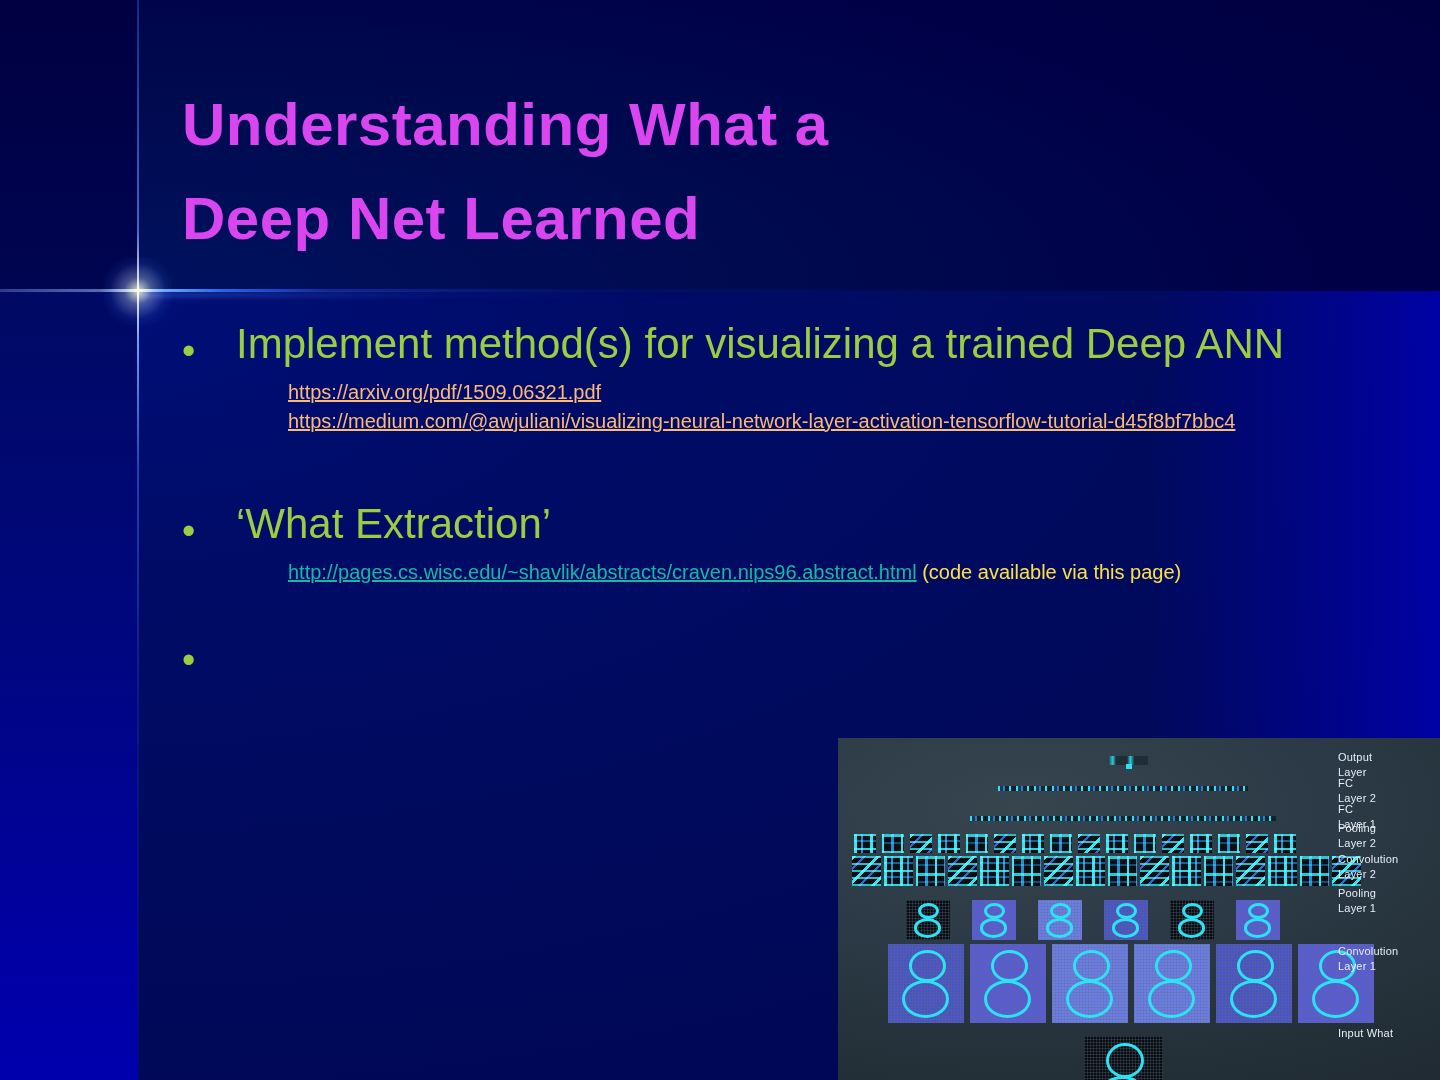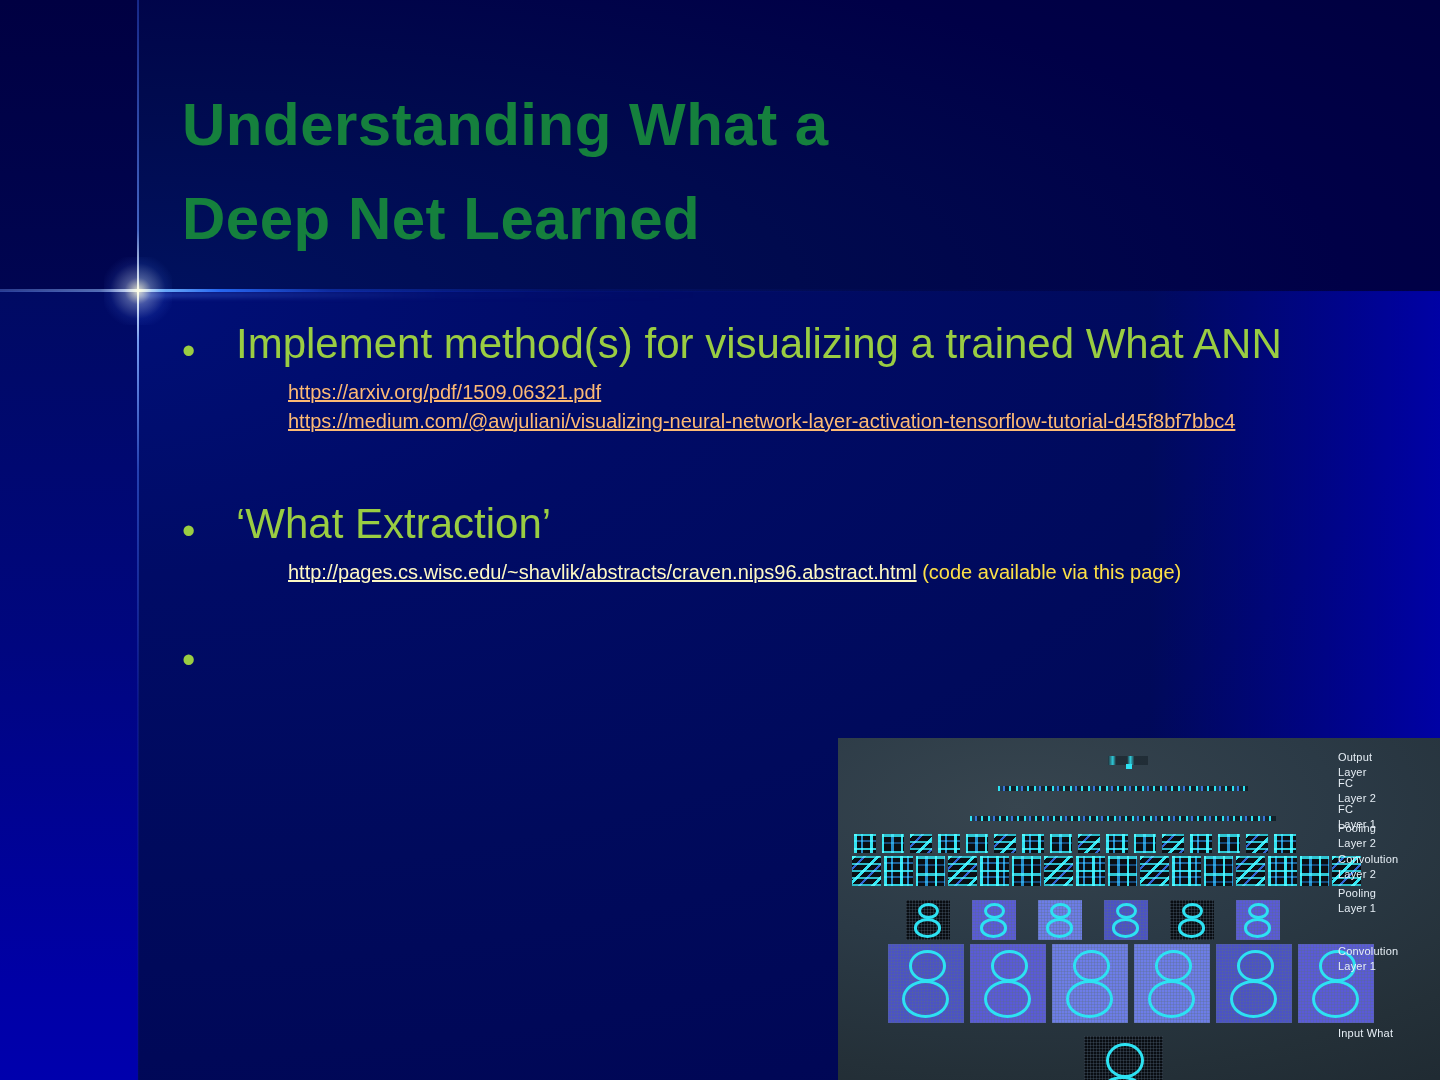--- a/index.html
+++ b/index.html
@@ -91,21 +91,21 @@
     left: 104px; top: 257px; width: 68px; height: 68px;
     background: radial-gradient(circle at 50% 50%, rgba(255,255,225,0.85) 0%, rgba(200,220,255,0.35) 28%, rgba(80,130,255,0.10) 58%, rgba(0,0,120,0) 78%);
     pointer-events: none;
   }
 
   
   .title {
     position: absolute;
     left: 182px; top: 78px;
     width: 1000px;
-    color: #15803d;
+    color: #d946ef;
     font-size: 60px;
     font-weight: bold;
     line-height: 1.56;
     letter-spacing: 0.5px;
     white-space: pre-line;
   }
 
   
   .body-area {
     position: absolute;
@@ -138,21 +138,21 @@
     margin: 8px 0 0 106px;
     color: #ffffff;
     font-size: 20px;
     line-height: 1.45;
   }
   .links .lnk {
     color: #fdba74;
     text-decoration: underline;
   }
   .links .lnk.green {
-    color: #fef9c3;
+    color: #14b8a6;
     margin-top: 32px;
   }
   .links .note {
     color: #fde047;
     text-decoration: none;
   }
 
   .gap-lg { height: 62px; }
   .gap-md { height: 40px; }
 
@@ -279,21 +279,21 @@
   <div class="rule-v"></div>
   <div class="cross-glow"></div>
 
   <div class="title">Understanding What a
 Deep Net Learned</div>
 
   <div class="body-area">
 
     <div class="bullet-row">
       <div class="bullet-dot">•</div>
-      <div class="bullet-text">Implement method(s) for visualizing a trained What ANN</div>
+      <div class="bullet-text">Implement method(s) for visualizing a trained Deep ANN</div>
     </div>
     <div class="links">
       <div>
         <a class="lnk" href="#">https://arxiv.org/pdf/1509.06321.pdf</a>
       </div>
       <div>
         <a class="lnk" href="#">https://medium.com/@awjuliani/visualizing-neural-network-layer-activation-tensorflow-tutorial-d45f8bf7bbc4</a>
       </div>
     </div>
 

